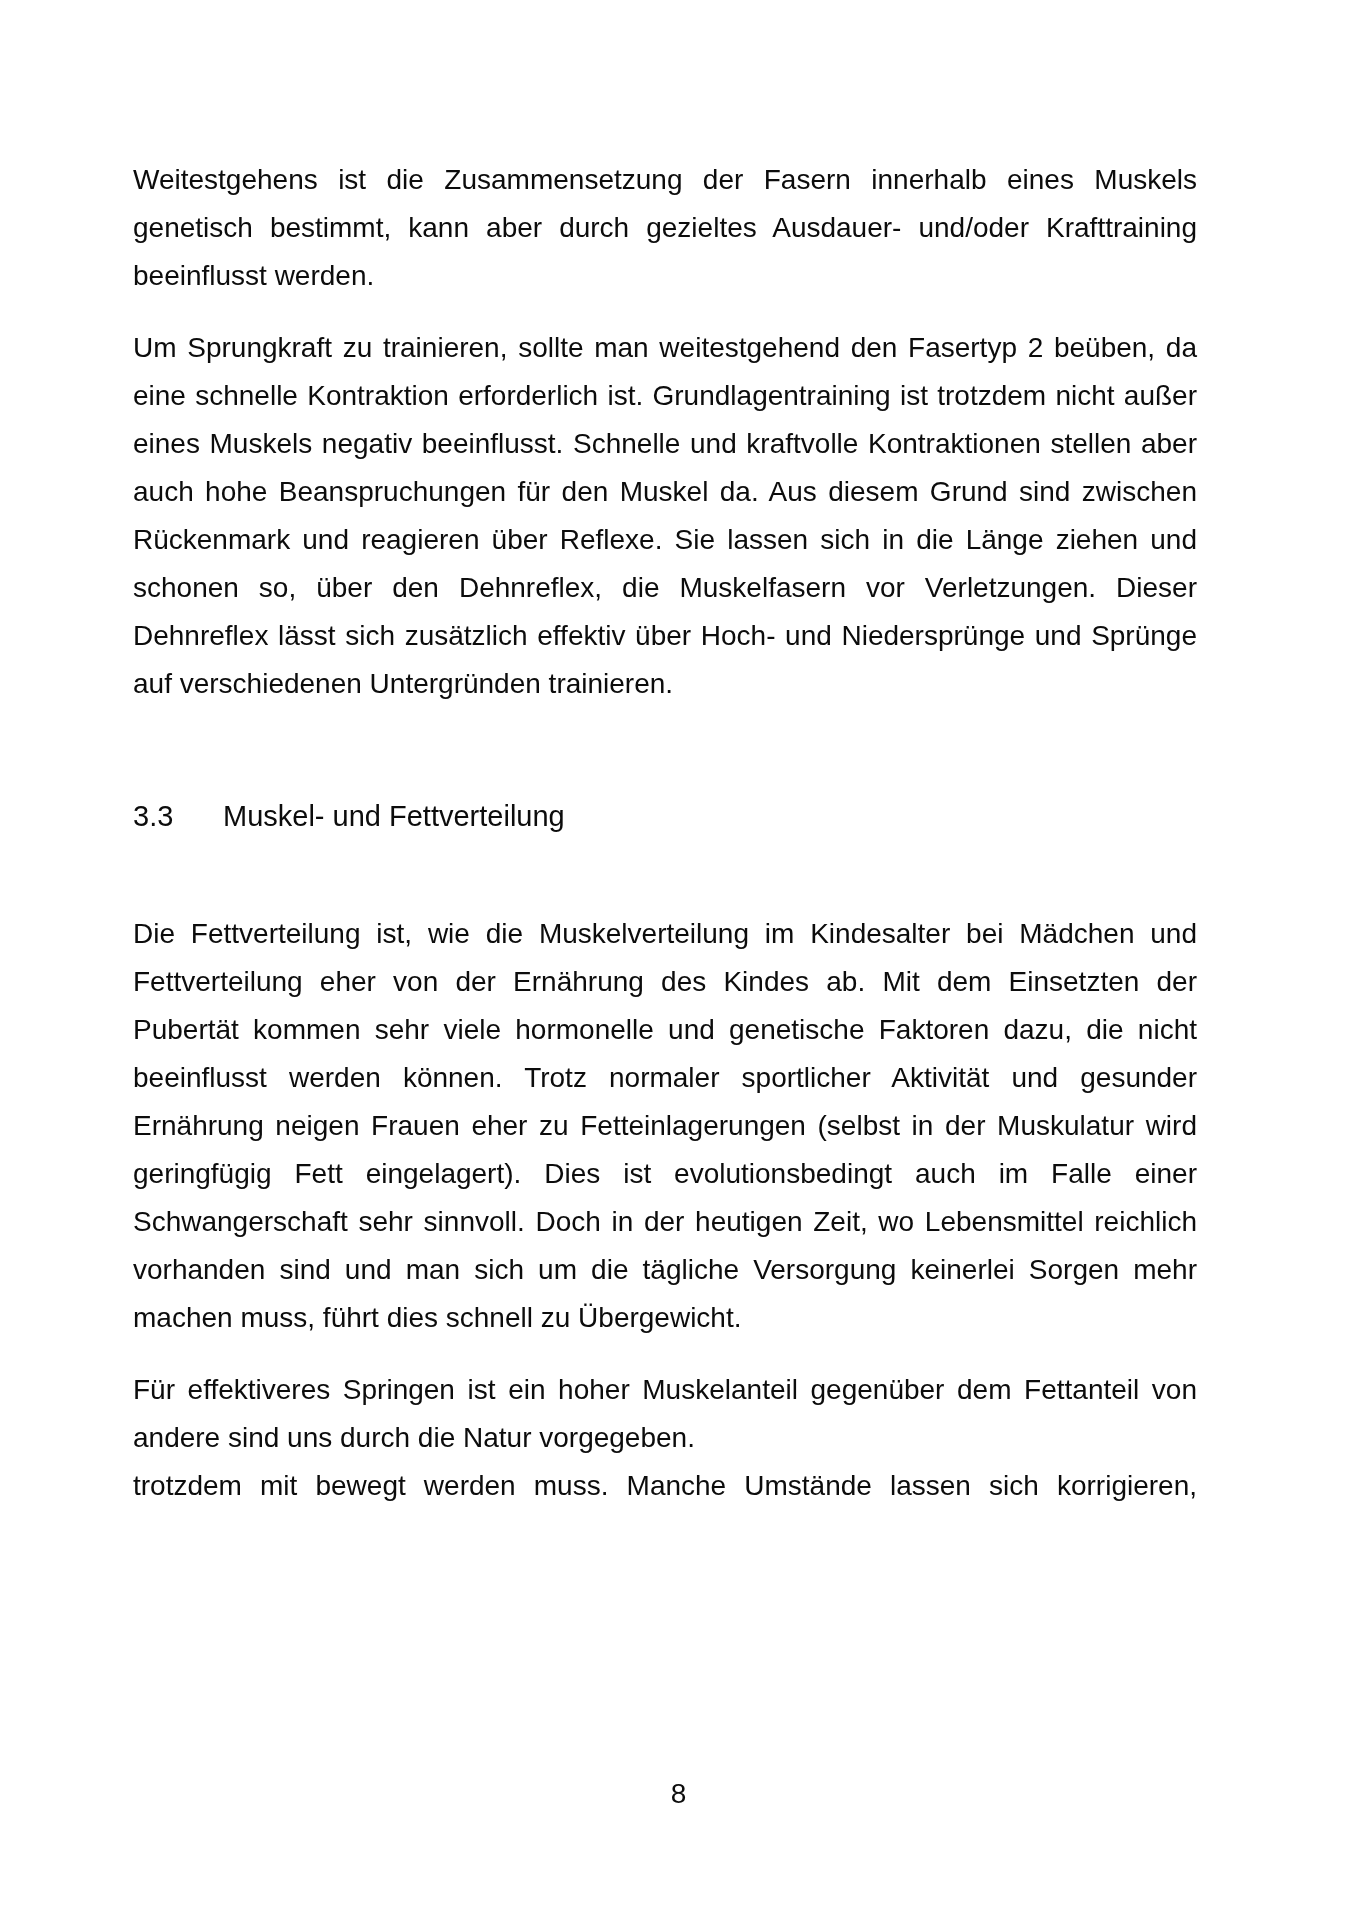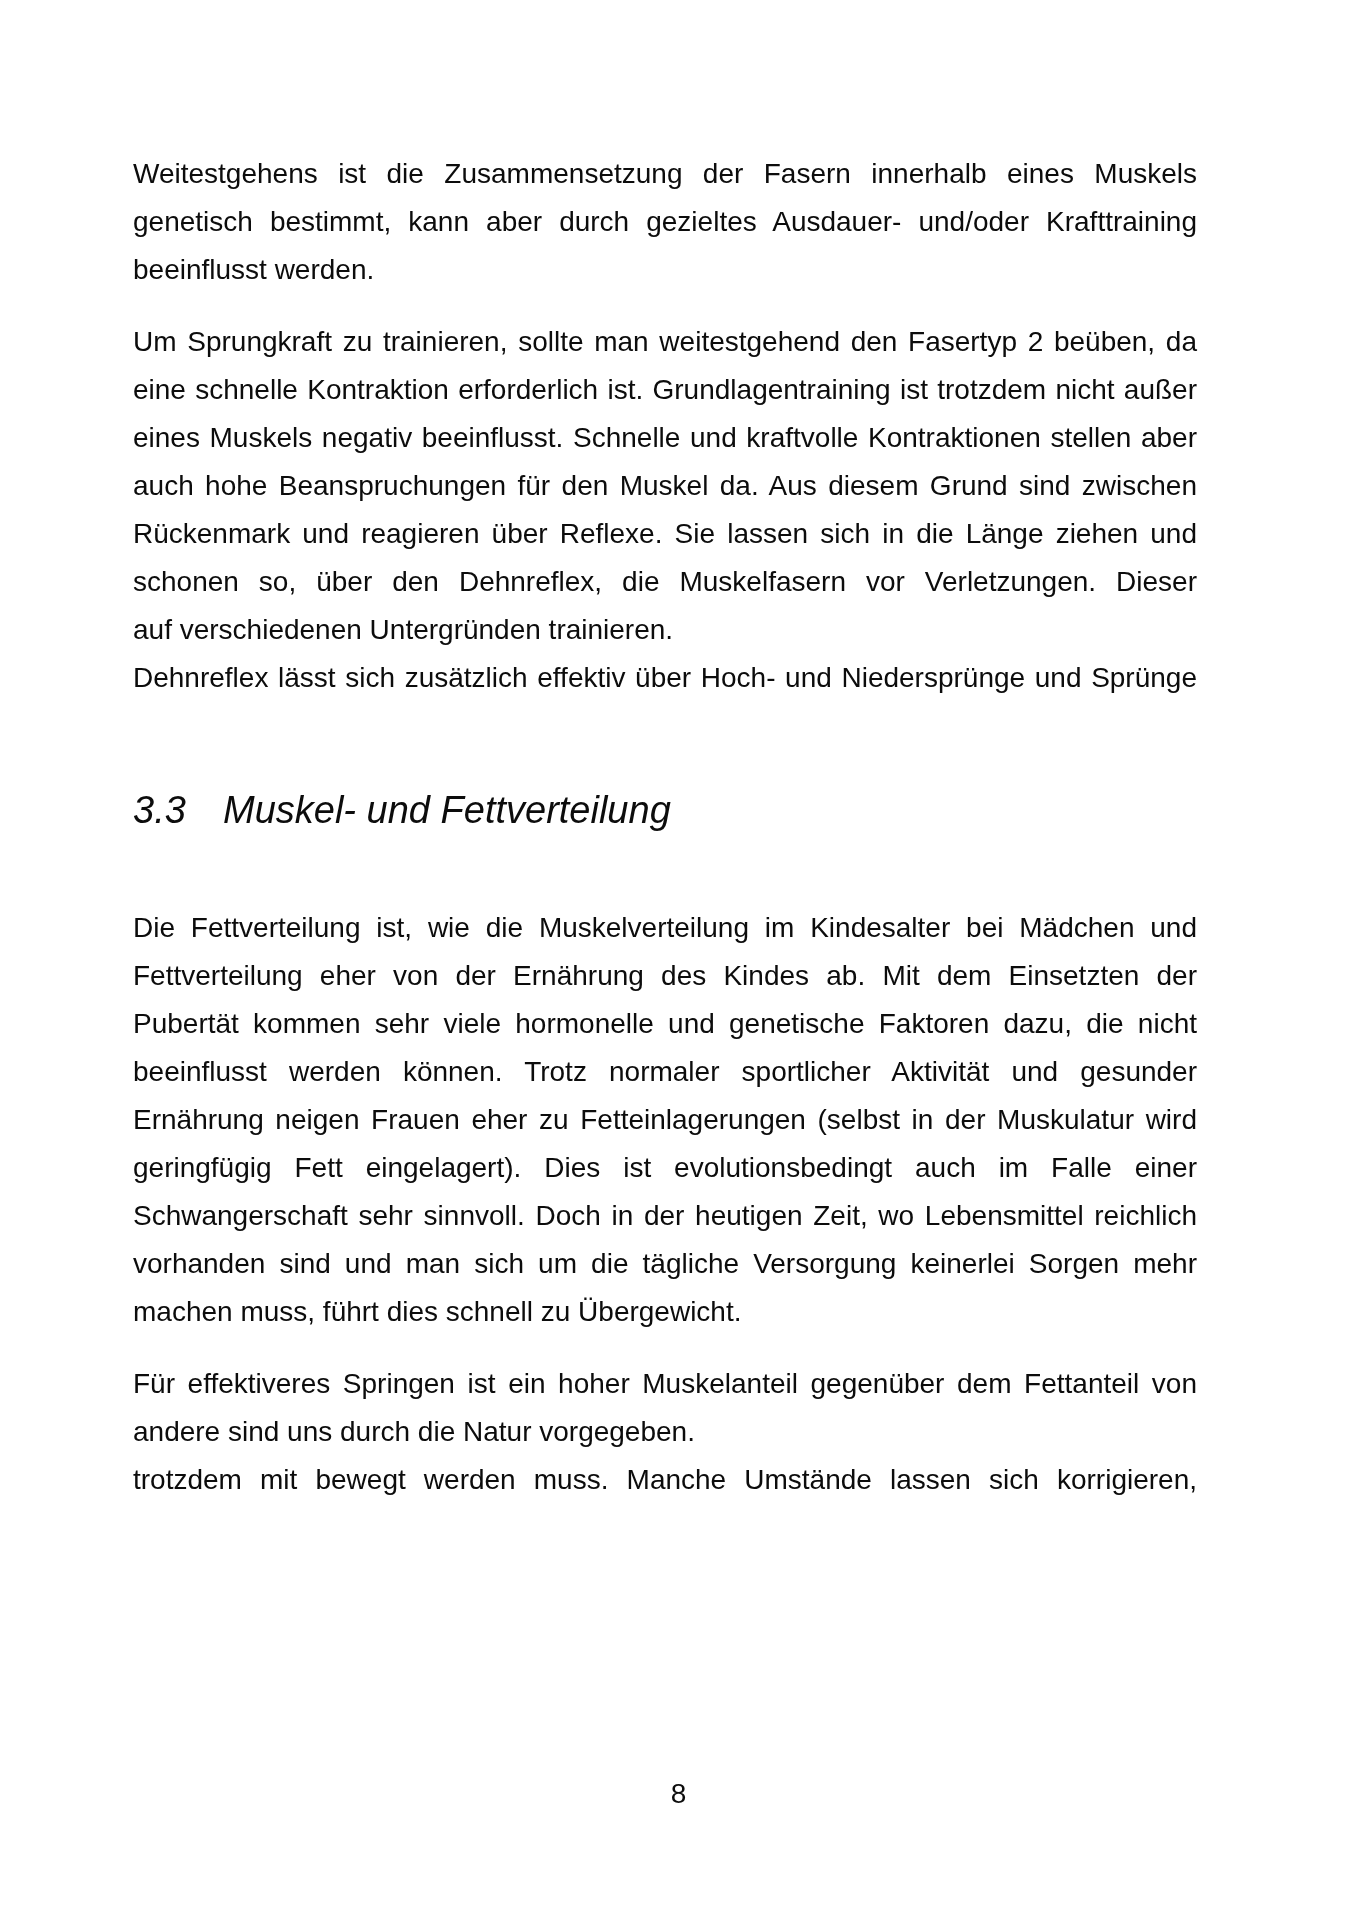--- a/index.html
+++ b/index.html
@@ -9,41 +9,40 @@
     height: 1920px;
     margin: 0 auto;
     background: #ffffff;
     font-family: "Liberation Sans", sans-serif;
     color: #0c0c0c;
     overflow: hidden;
   }
   .doc-body {
     position: absolute;
     left: 133px;
-    top: 150px;
+    top: 156px;
     width: 1064px;
   }
   .para {
     margin: 0 0 24px 0;
     font-size: 28px;
     line-height: 48px;
   }
   .line {
     text-align: justify;
     text-align-last: justify;
   }
   .line.last {
     text-align-last: left;
   }
   .heading {
     margin: 84px 0 70px 0;
-    font-size: 38px;
+    font-size: 29px;
     line-height: 48px;
     font-weight: 400;
-    font-style: italic;
   }
   .h-num {
     display: inline-block;
     width: 90px;
   }
   .page-number {
     position: absolute;
     left: 0;
     top: 1770px;
     width: 100%;
@@ -62,22 +61,22 @@
         <div class="line">genetisch bestimmt, kann aber durch gezieltes Ausdauer- und/oder Krafttraining</div>
         <div class="line last">beeinflusst werden.</div>
       </div>
       <div class="para">
         <div class="line">Um Sprungkraft zu trainieren, sollte man weitestgehend den Fasertyp 2 beüben, da</div>
         <div class="line">eine schnelle Kontraktion erforderlich ist. Grundlagentraining ist trotzdem nicht außer</div>
         <div class="line">eines Muskels negativ beeinflusst. Schnelle und kraftvolle Kontraktionen stellen aber</div>
         <div class="line">auch hohe Beanspruchungen für den Muskel da. Aus diesem Grund sind zwischen</div>
         <div class="line">Rückenmark und reagieren über Reflexe. Sie lassen sich in die Länge ziehen und</div>
         <div class="line">schonen so, über den Dehnreflex, die Muskelfasern vor Verletzungen. Dieser</div>
+        <div class="line">Dehnreflex lässt sich zusätzlich effektiv über Hoch- und Niedersprünge und Sprünge</div>
         <div class="line last">auf verschiedenen Untergründen trainieren.</div>
-        <div class="line">Dehnreflex lässt sich zusätzlich effektiv über Hoch- und Niedersprünge und Sprünge</div>
       </div>
       <div class="heading"><span class="h-num">3.3</span><span class="h-title">Muskel- und Fettverteilung</span></div>
       <div class="para">
         <div class="line">Die Fettverteilung ist, wie die Muskelverteilung im Kindesalter bei Mädchen und</div>
         <div class="line">Fettverteilung eher von der Ernährung des Kindes ab. Mit dem Einsetzten der</div>
         <div class="line">Pubertät kommen sehr viele hormonelle und genetische Faktoren dazu, die nicht</div>
         <div class="line">beeinflusst werden können. Trotz normaler sportlicher Aktivität und gesunder</div>
         <div class="line">Ernährung neigen Frauen  eher zu Fetteinlagerungen (selbst in der Muskulatur wird</div>
         <div class="line">geringfügig Fett eingelagert). Dies ist evolutionsbedingt auch im Falle einer</div>
         <div class="line">Schwangerschaft sehr sinnvoll. Doch in der heutigen Zeit, wo Lebensmittel reichlich</div>

